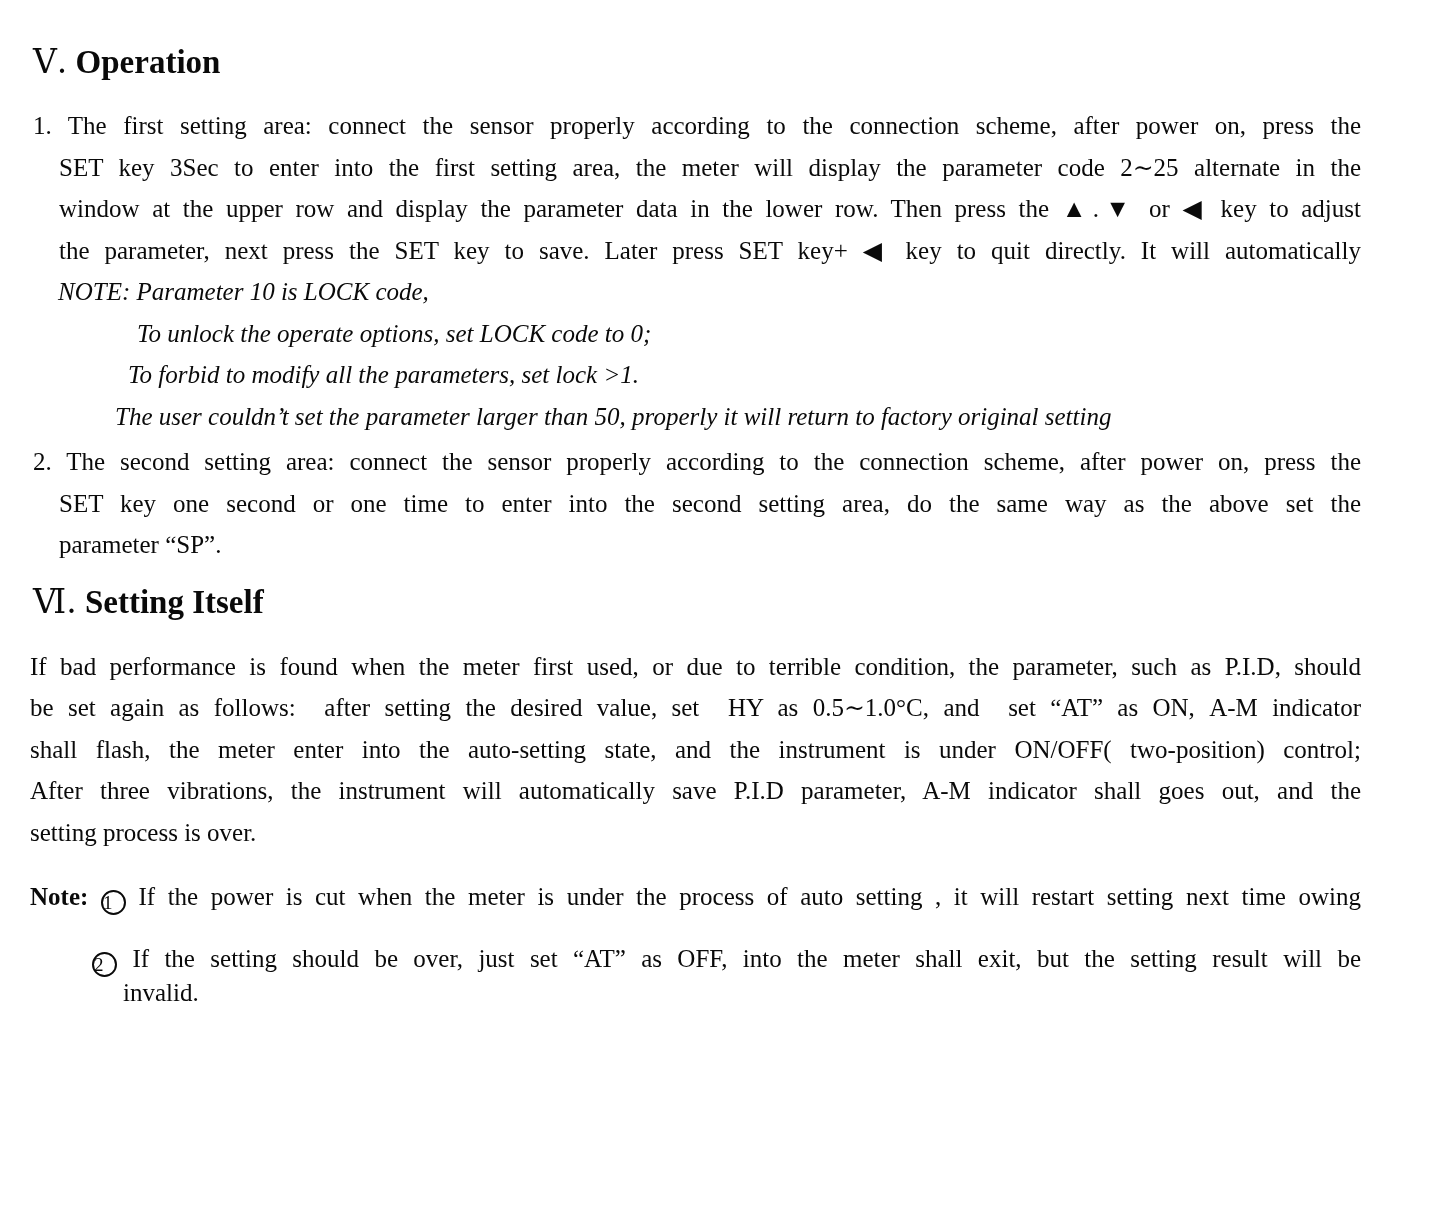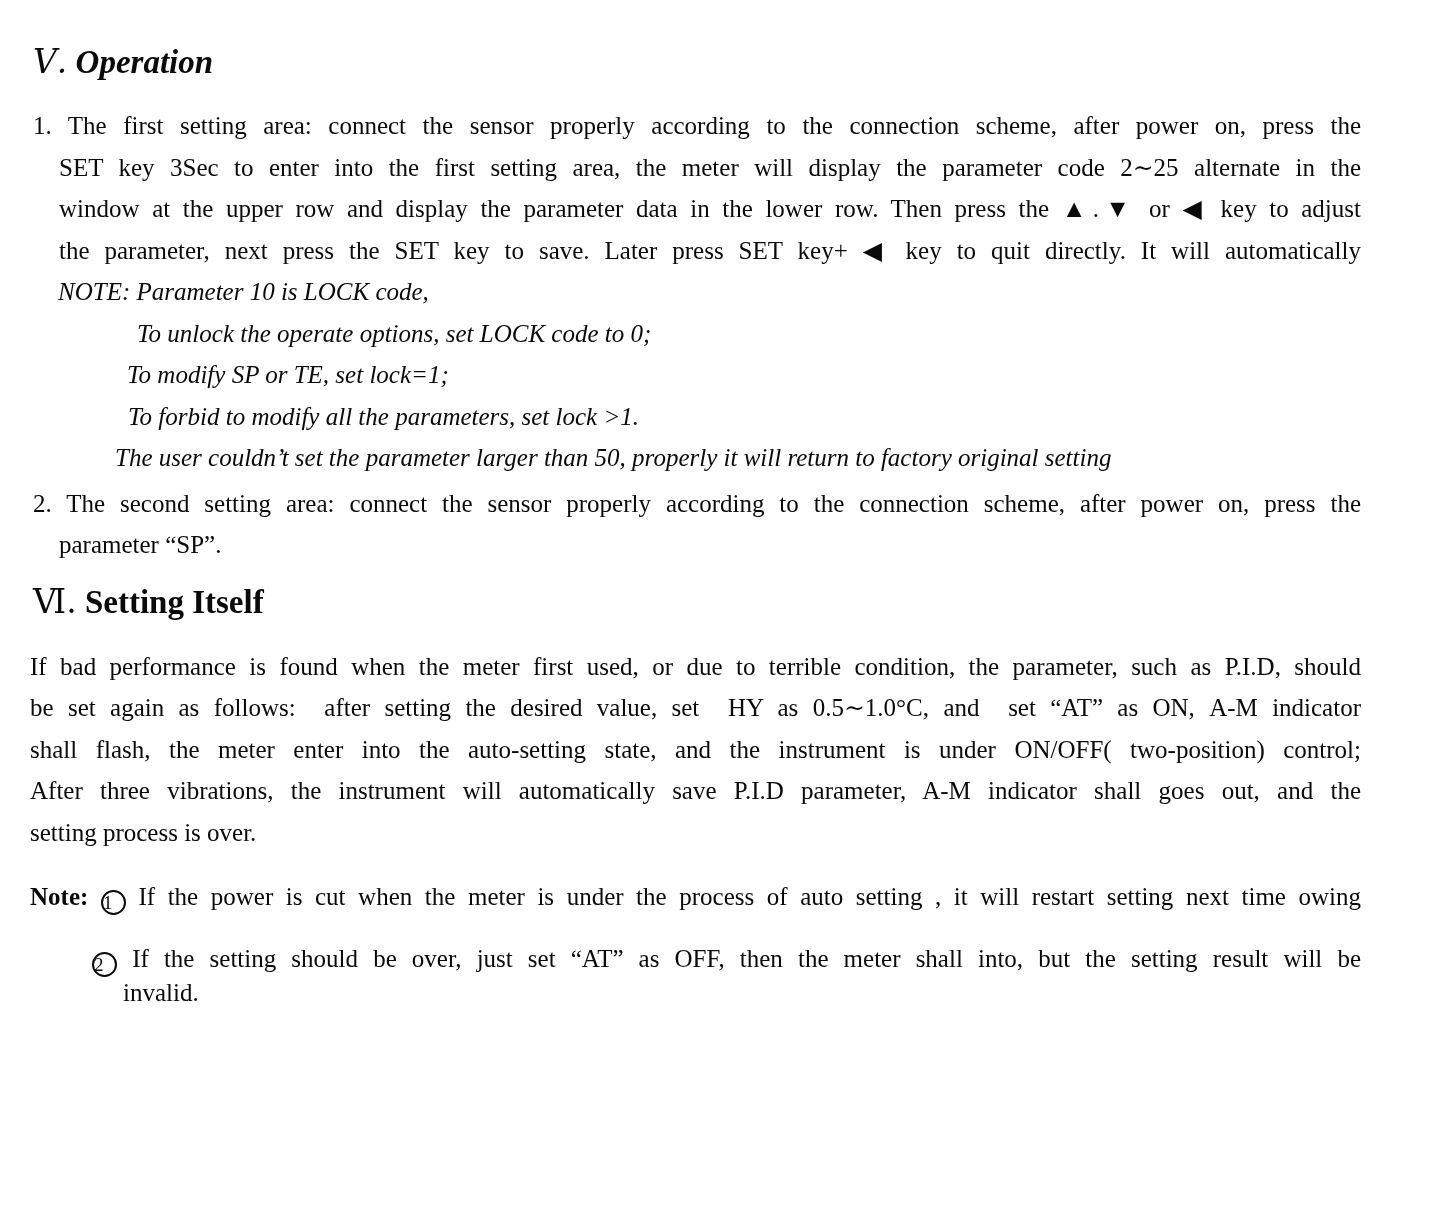--- a/index.html
+++ b/index.html
@@ -4,21 +4,21 @@
 <style>
   html,body{margin:0;padding:0;background:#fff;}
   body{width:1447px;height:1219px;color:#0a0a0a;
        font-family:"Liberation Serif","DejaVu Serif",serif;
        font-size:25px;overflow:hidden;}
   .page{box-sizing:border-box;width:1447px;height:1219px;
         padding:40px 86px 0 33px;}
   h1{margin:0;font-size:33px;line-height:44px;font-weight:700;
      font-family:"Liberation Serif","DejaVu Serif",serif;}
   h1 .num{font-weight:400;font-family:"DejaVu Serif","DejaVu Sans",serif;}
-  #h-v{margin-bottom:21px;font-style:italic;}
+  #h-v{margin-bottom:21px;}
   #h-vi{margin-top:14px;}
   .ln{line-height:41.5px;text-align:justify;text-align-last:justify;}
   .ln.left{text-align:left;text-align-last:left;}
   .first{width:1328px;}
   .hang{margin-left:26px;width:1302px;}
   #p2{margin-top:4px;}
   .it{font-style:italic;line-height:41.5px;text-align:left;}
   .it0{margin-left:25px;}
   .it1{margin-left:104px;}
   .it2{margin-left:94px;}
@@ -49,27 +49,27 @@
   <div>
     <div class="ln first">1. The first setting area: connect the sensor properly according to the connection scheme, after power on, press the</div>
     <div class="ln hang">SET key 3Sec to enter into the first setting area, the meter will display the parameter code 2∼25 alternate in the</div>
     <div class="ln hang">window at the upper row and display the parameter data in the lower row. Then press the ▲.▼ or ◀ key to adjust</div>
     <div class="ln hang">the parameter, next press the SET key to save. Later press SET key+ ◀ key to quit directly. It will automatically</div>
   </div>
 
   <div>
     <div class="it it0">NOTE: Parameter 10 is LOCK code,</div>
     <div class="it it1">To unlock the operate options, set LOCK code to 0;</div>
-    <div class="it it2">To modify SP or TE, set lock=1;</div>
     <div class="it it3">To forbid to modify all the parameters, set lock &gt;1.</div>
     <div class="it it4">The user couldn’t set the parameter larger than 50, properly it will return to factory original setting</div>
   </div>
 
   <div id="p2">
     <div class="ln first">2. The second setting area: connect the sensor properly according to the connection scheme, after power on, press the</div>
+    <div class="ln hang">SET key one second or one time to enter into the second setting area, do the same way as the above set the</div>
     <div class="ln hang left">parameter “SP”.</div>
   </div>
 
   <h1 id="h-vi">
     <span class="num">Ⅵ.</span>
     <span>Setting Itself</span>
   </h1>
 
   <div id="vi-body">
     <div class="ln flush">If bad performance is found when the meter first used, or due to terrible condition, the parameter, such as P.I.D, should</div>
@@ -80,18 +80,18 @@
   </div>
 
   <div class="noteblk">
     <div class="jl">
       <span class="nlabel">Note:</span>
       <span class="circ">1</span>
       <span>If the power is cut when the meter is under the process of auto setting , it will restart setting next time owing</span>
     </div>
     <div class="jl i2">
       <span class="circ">2</span>
-      <span>If the setting should be over, just set “AT” as OFF, then the meter shall into, but the setting result will be</span>
+      <span>If the setting should be over, just set “AT” as OFF, into the meter shall exit, but the setting result will be</span>
     </div>
     <div class="cont">invalid.</div>
   </div>
 
 </div>
 
 </body></html>

